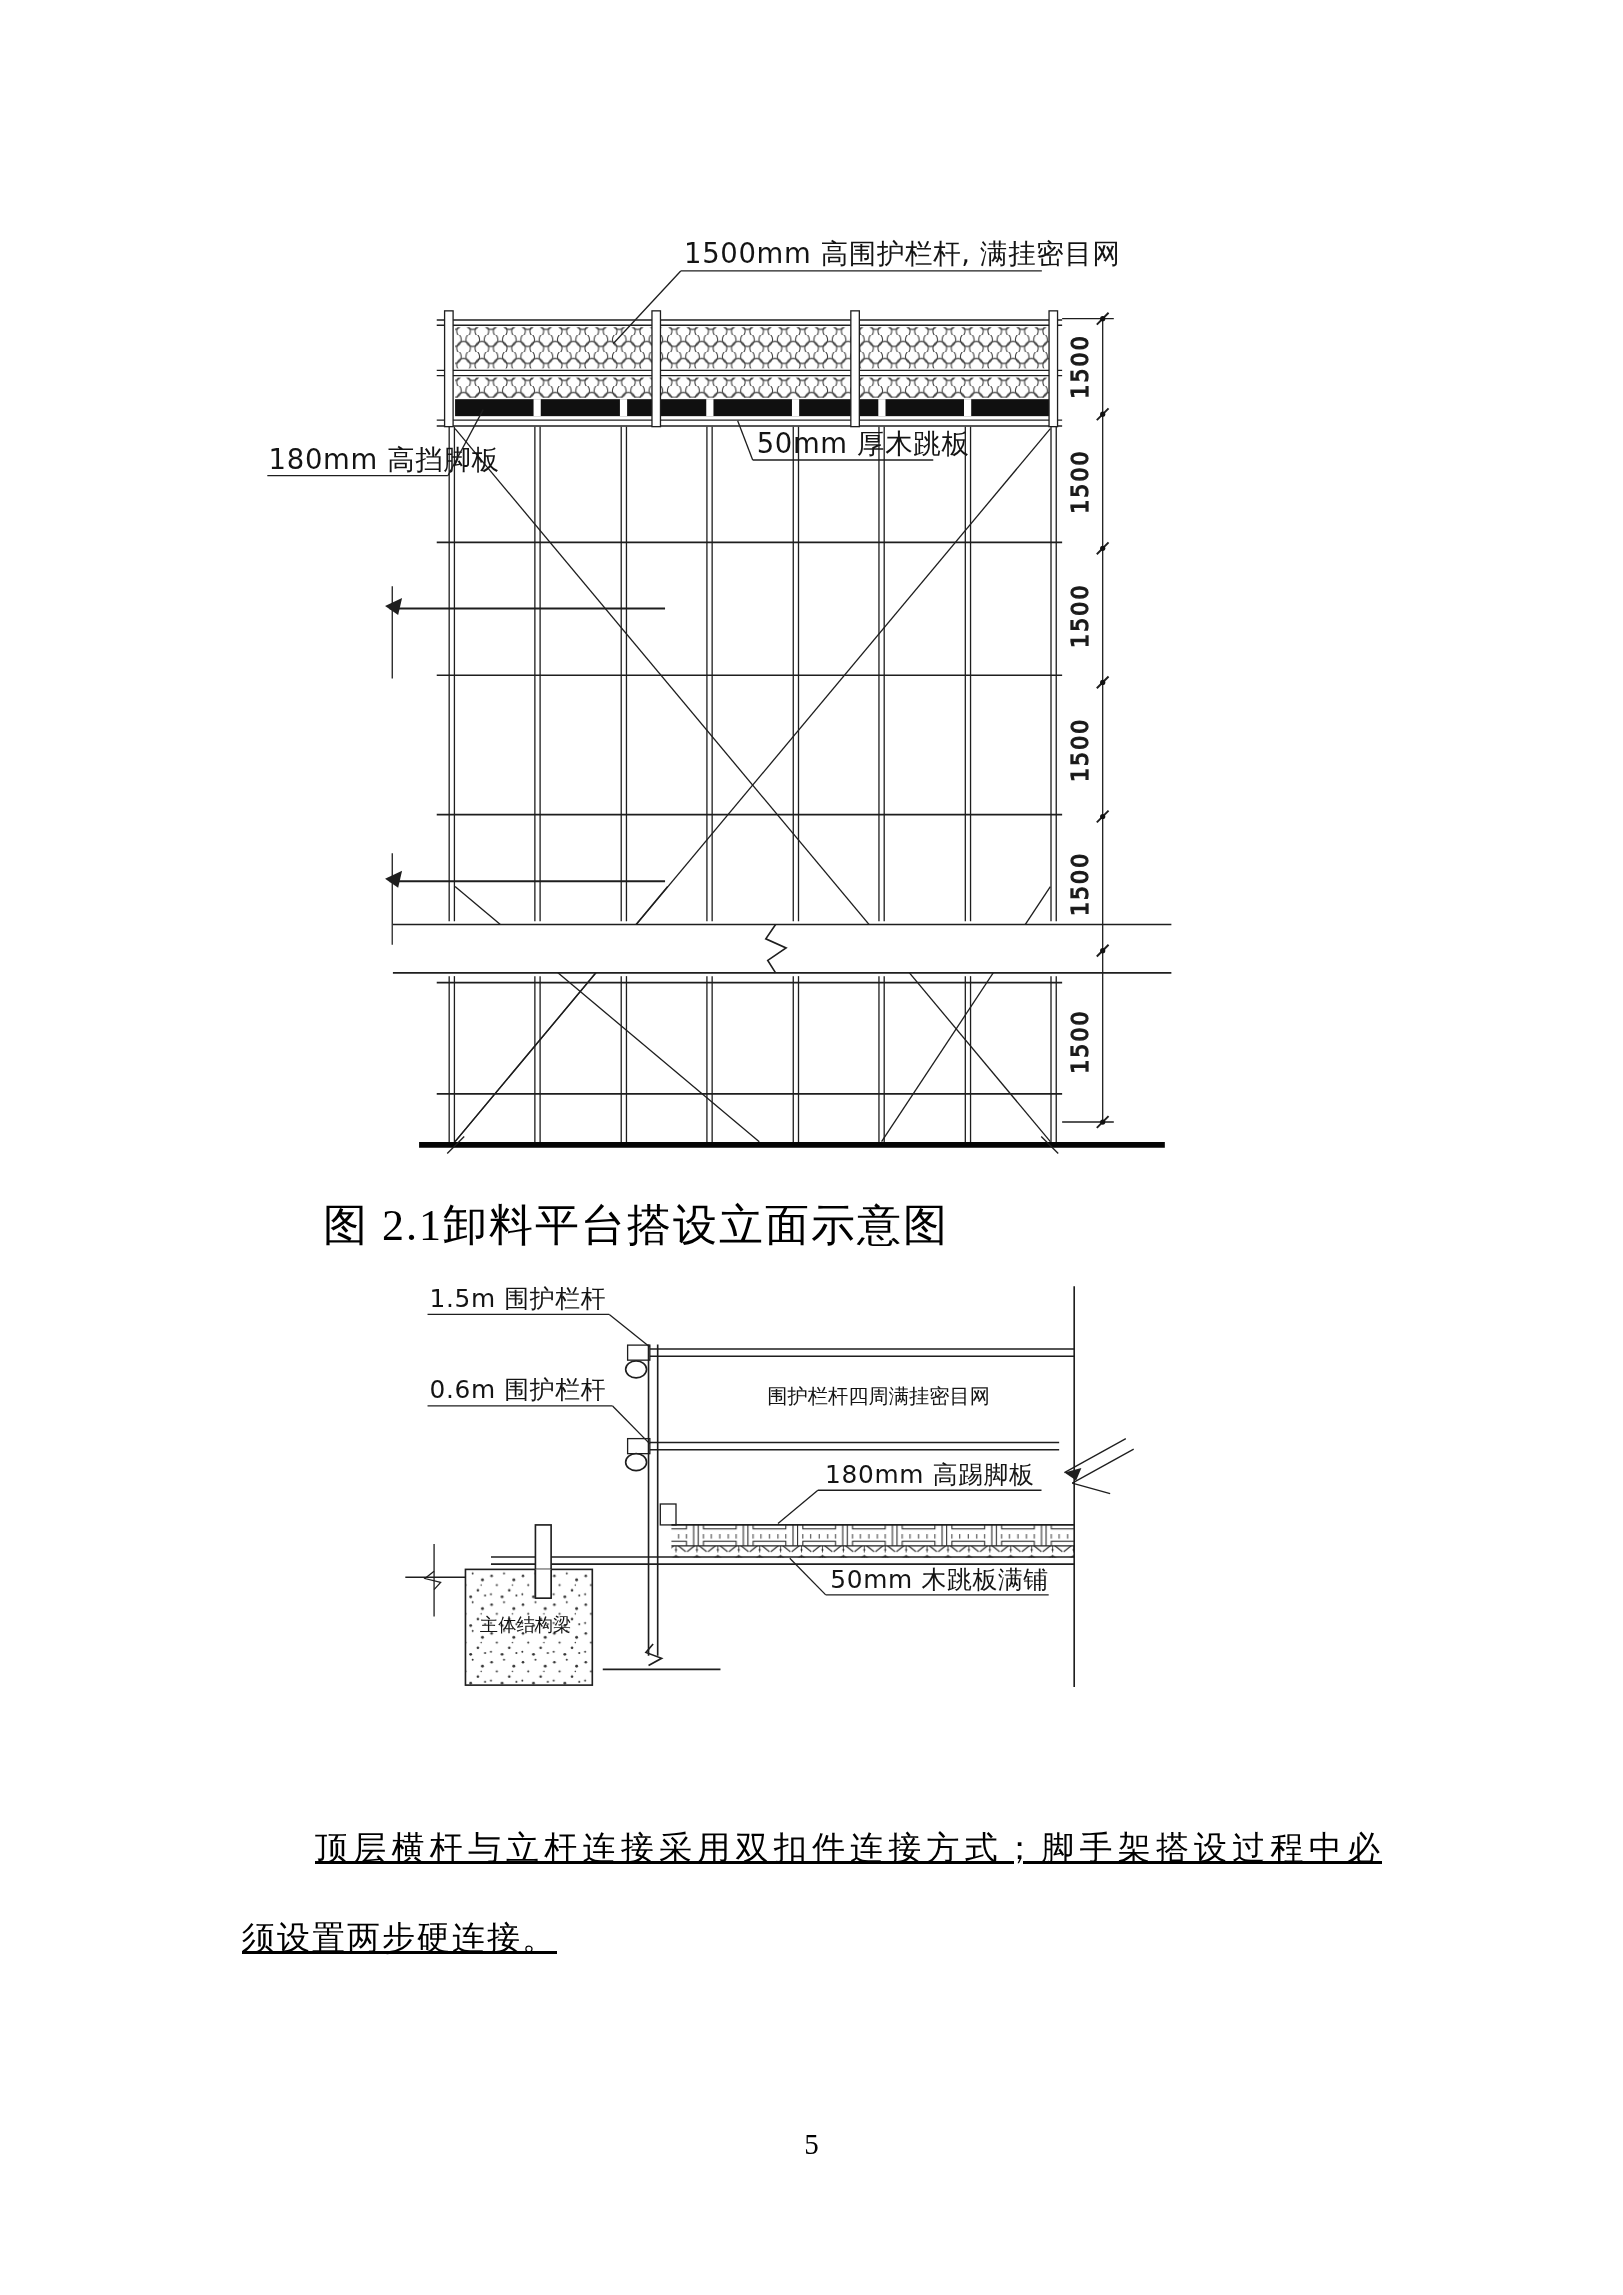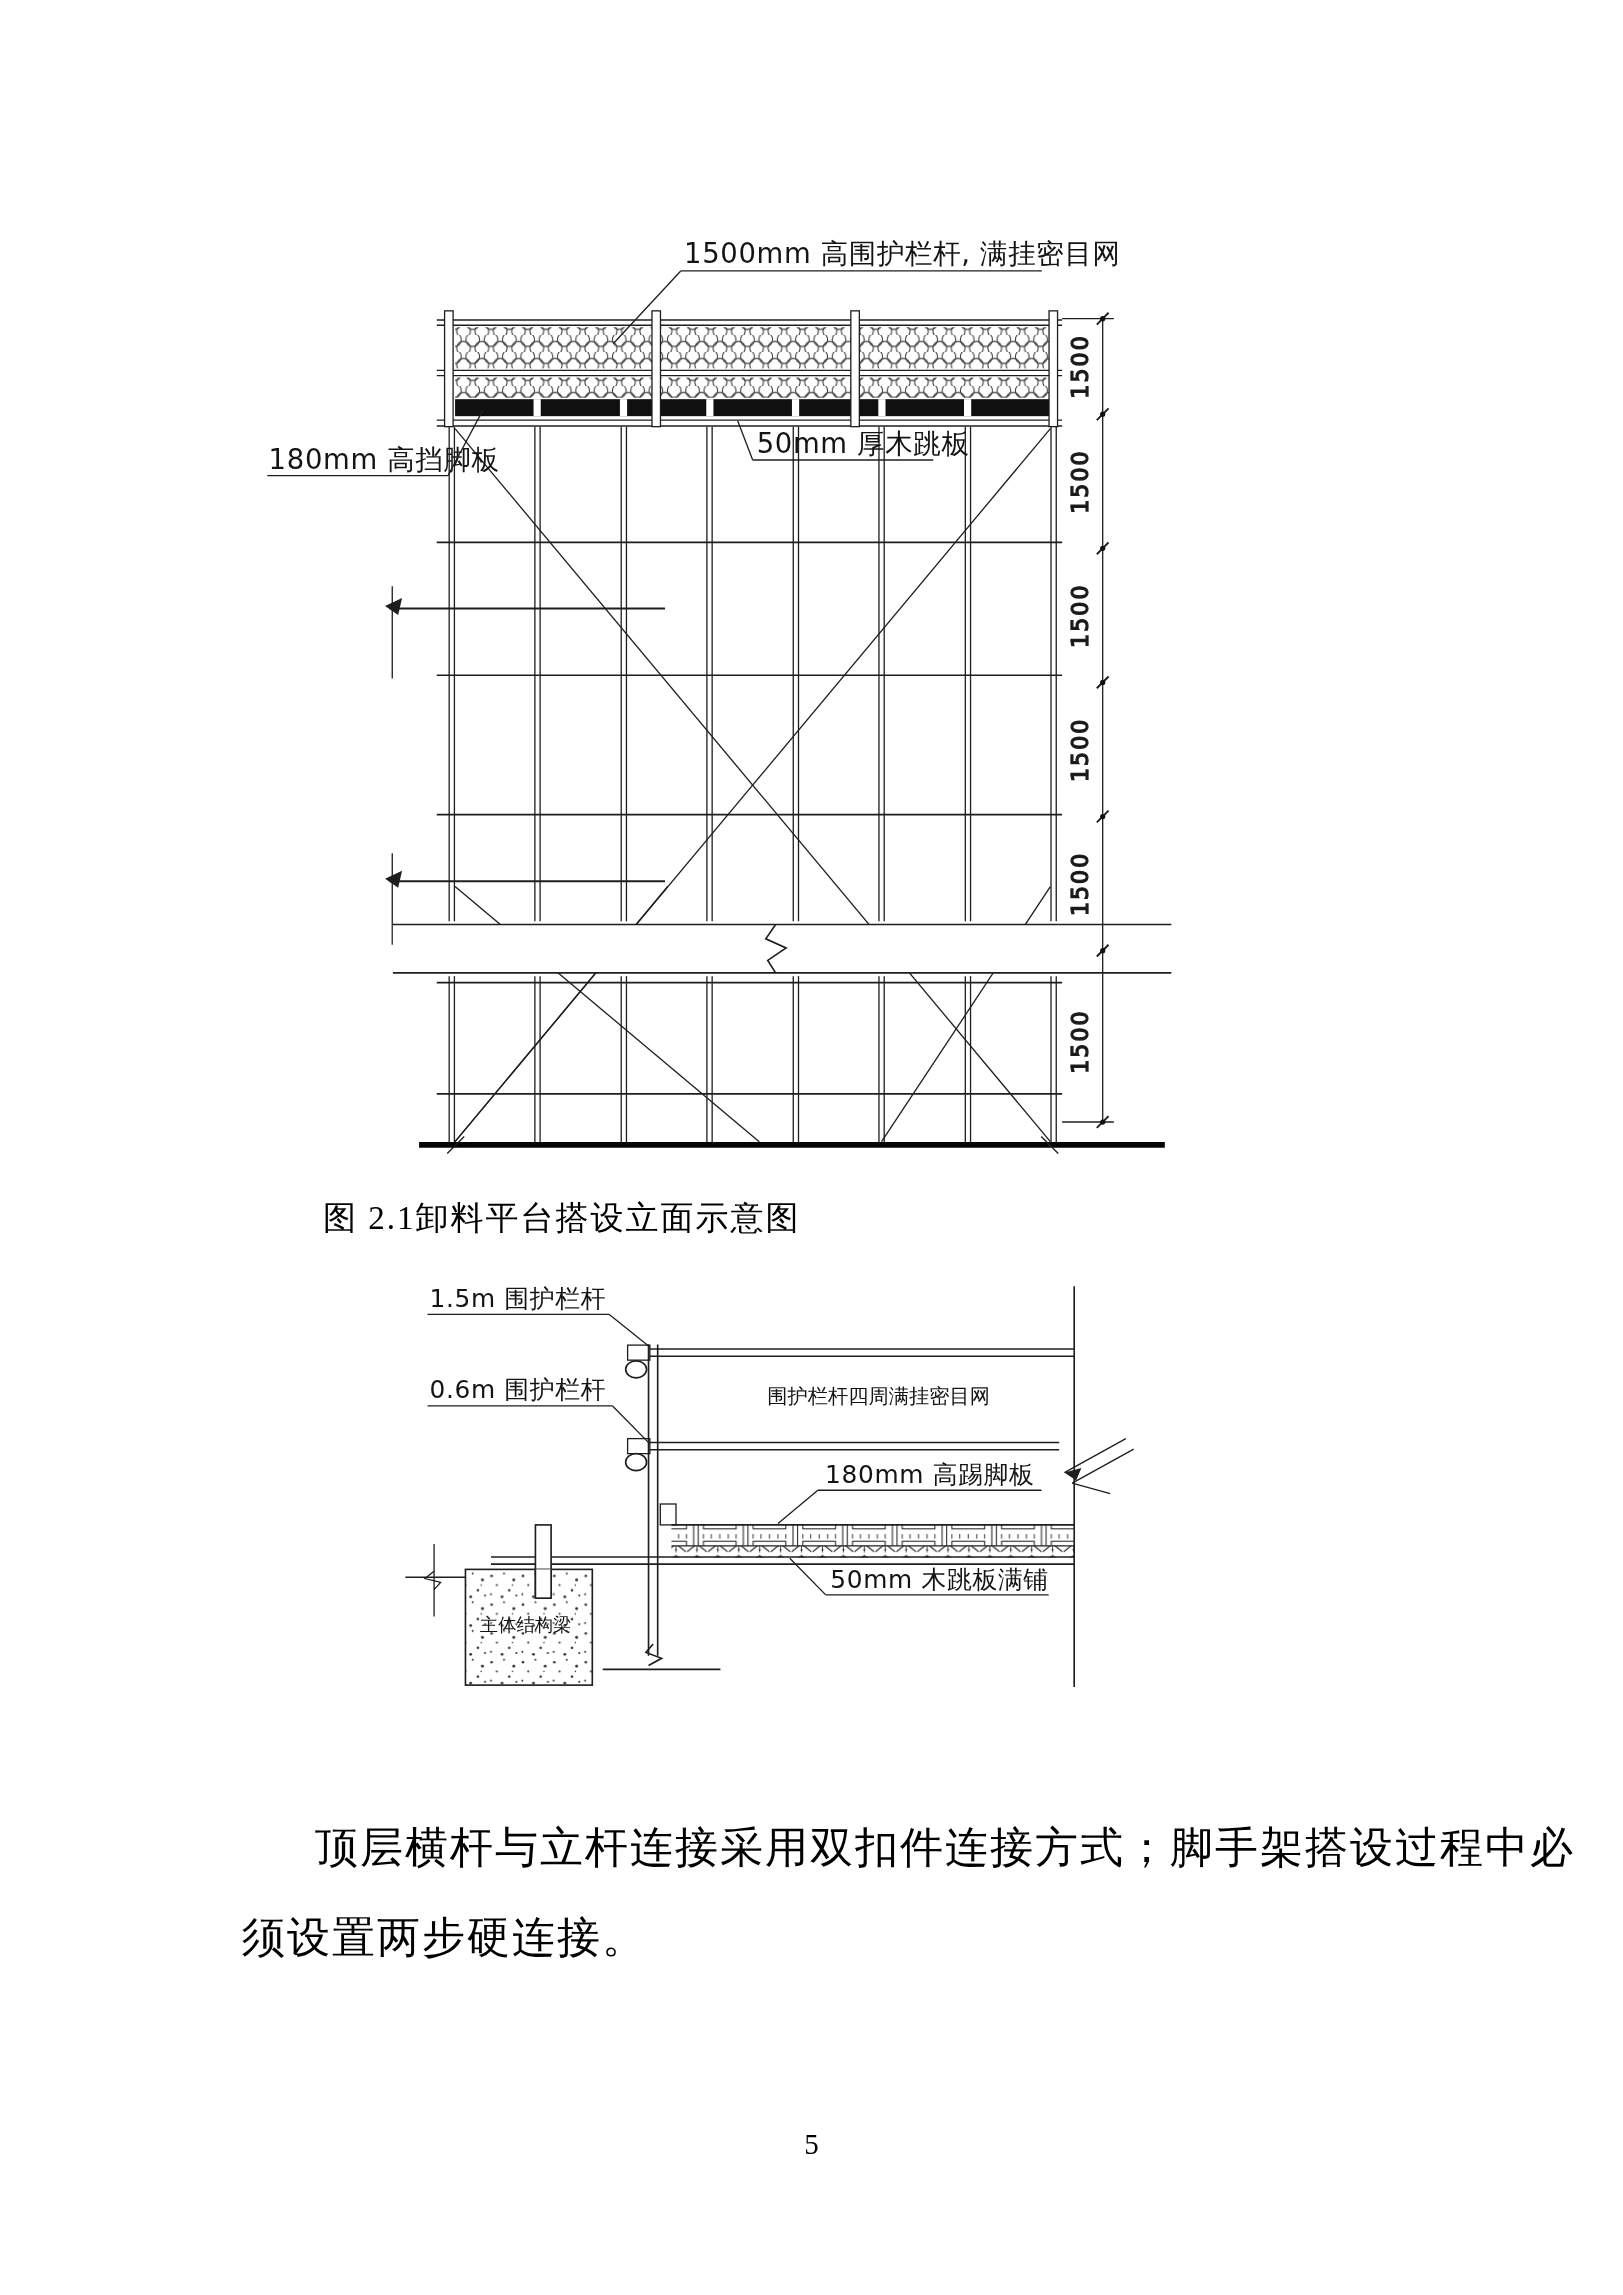--- a/index.html
+++ b/index.html
@@ -1,20 +1,20 @@
 <!DOCTYPE html>
 <html style="font-size:10.5px"><head>
 <meta charset="utf-8">
 <style>
   html,body{margin:0;padding:0;background:#888;}
   .page{position:relative;width:1623px;height:2295px;background:#fff;overflow:hidden;
         font-family:"Liberation Serif","DejaVu Serif",serif;color:#000;}
   .fig{position:absolute;}
-  .caption{position:absolute;font-size:33px;letter-spacing:2px;white-space:nowrap;}
-  .para{position:absolute;left:242px;width:1140px;top:1803px;font-size:43px;letter-spacing:2px;}
+  .caption{position:absolute;font-size:44px;letter-spacing:2px;white-space:nowrap;}
+  .para{position:absolute;left:242px;width:1140px;top:1803px;font-size:33px;letter-spacing:2px;text-decoration:underline;}
   .para .pline{height:90px;line-height:90px;text-align:justify;text-align-last:justify;white-space:nowrap;}
   .para .pline.first{padding-left:73px;width:1067px;}
   .para .pline.last{text-align-last:left;}
   .pageno{position:absolute;left:0;top:2128px;width:1623px;text-align:center;font-size:29px;}
   svg text{font-family:"DejaVu Sans","Liberation Sans",sans-serif;fill:#141414;}
   svg .cad{font-size:42px;letter-spacing:1px;}
   svg .cad2{font-size:38px;letter-spacing:1px;}
   svg .dim{font-size:34px;letter-spacing:3px;}
 </style>
 </head>

